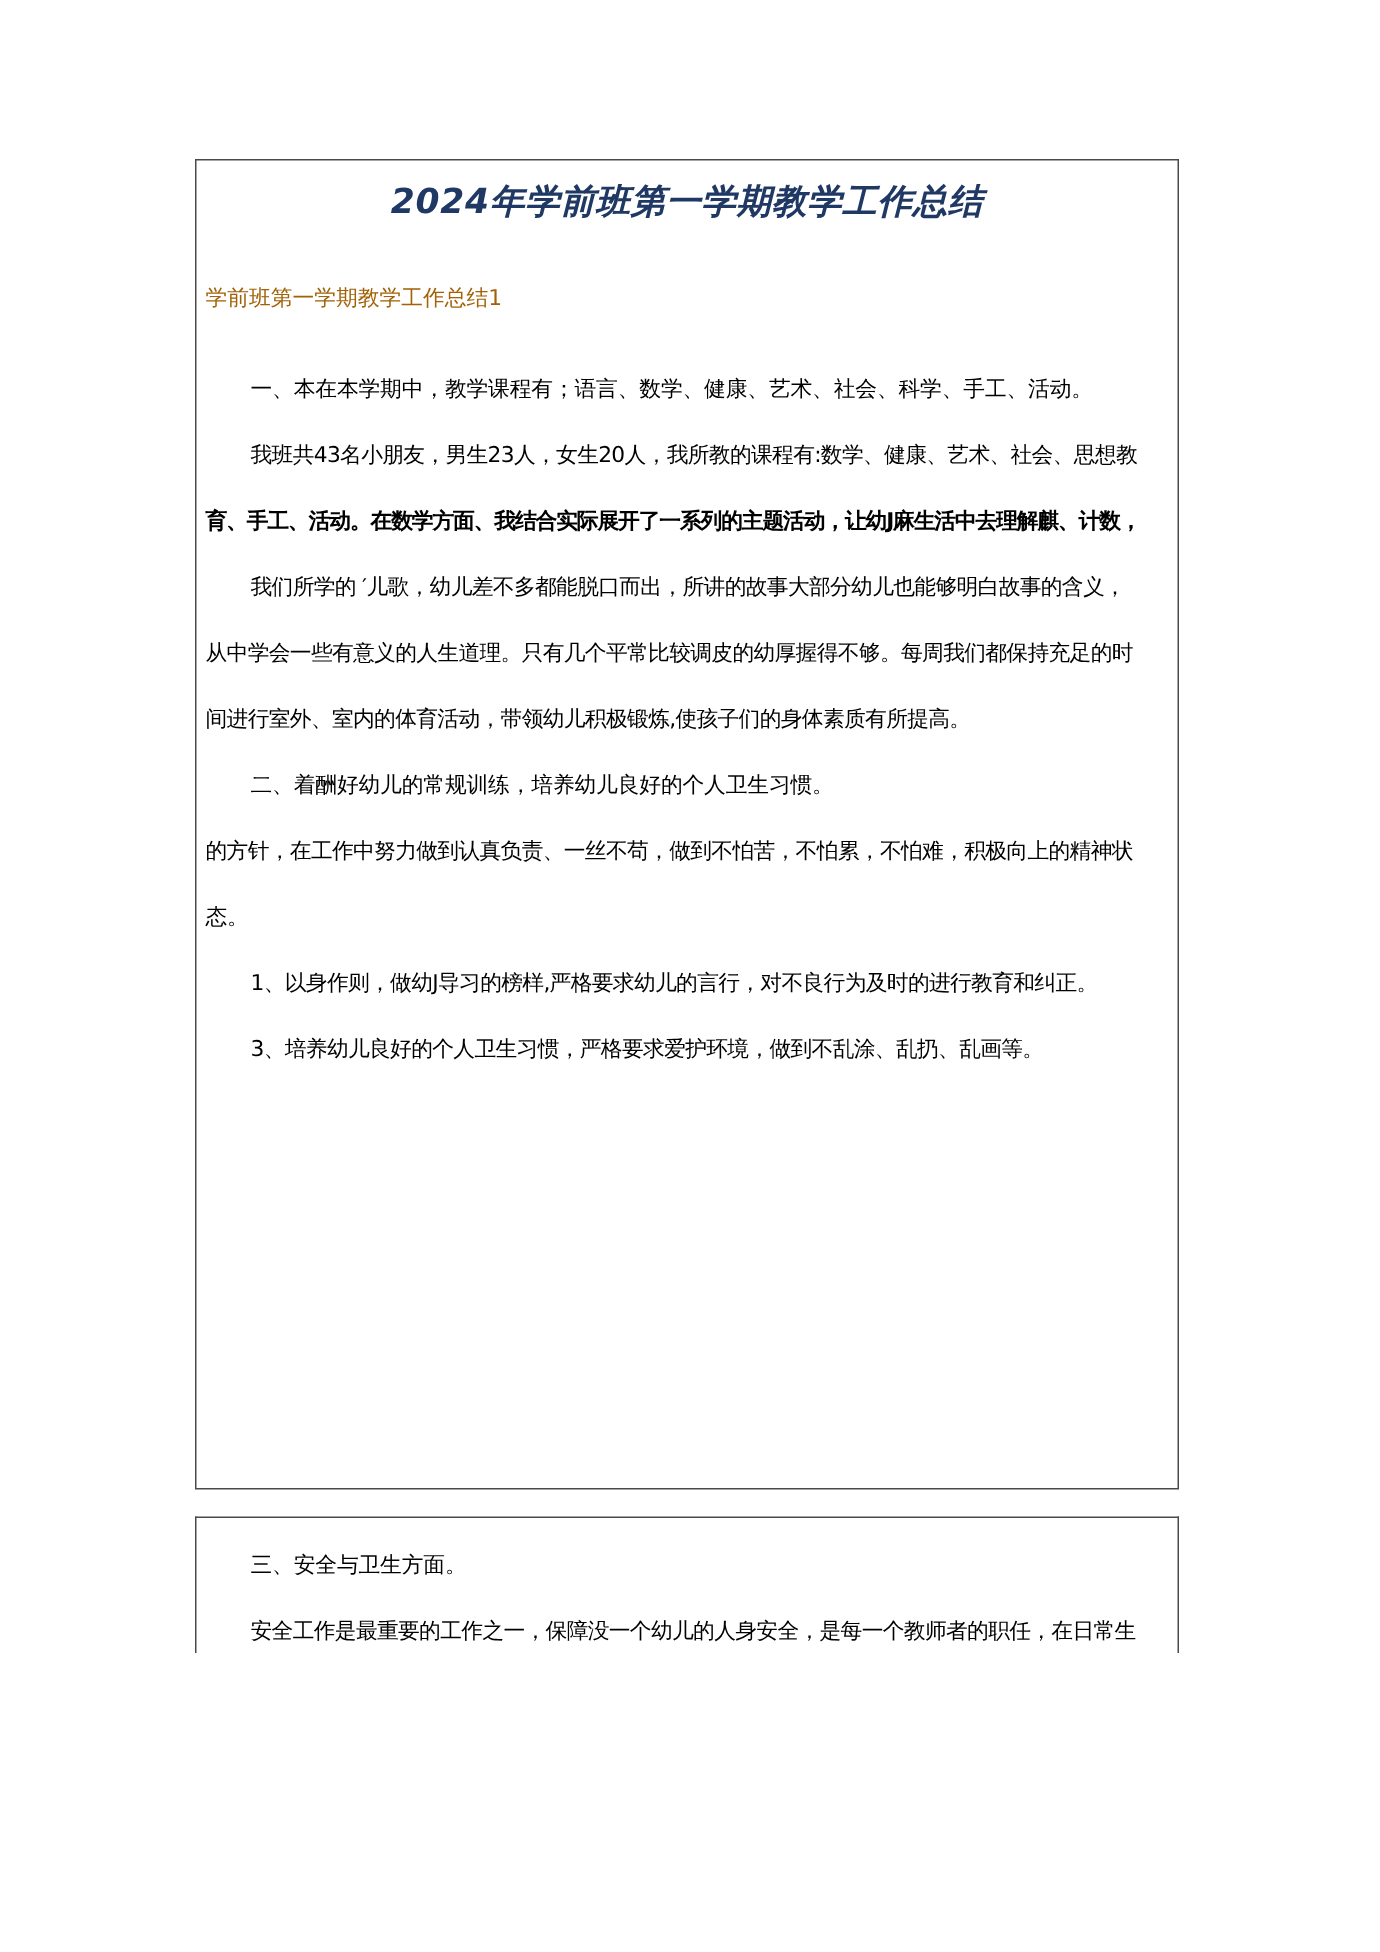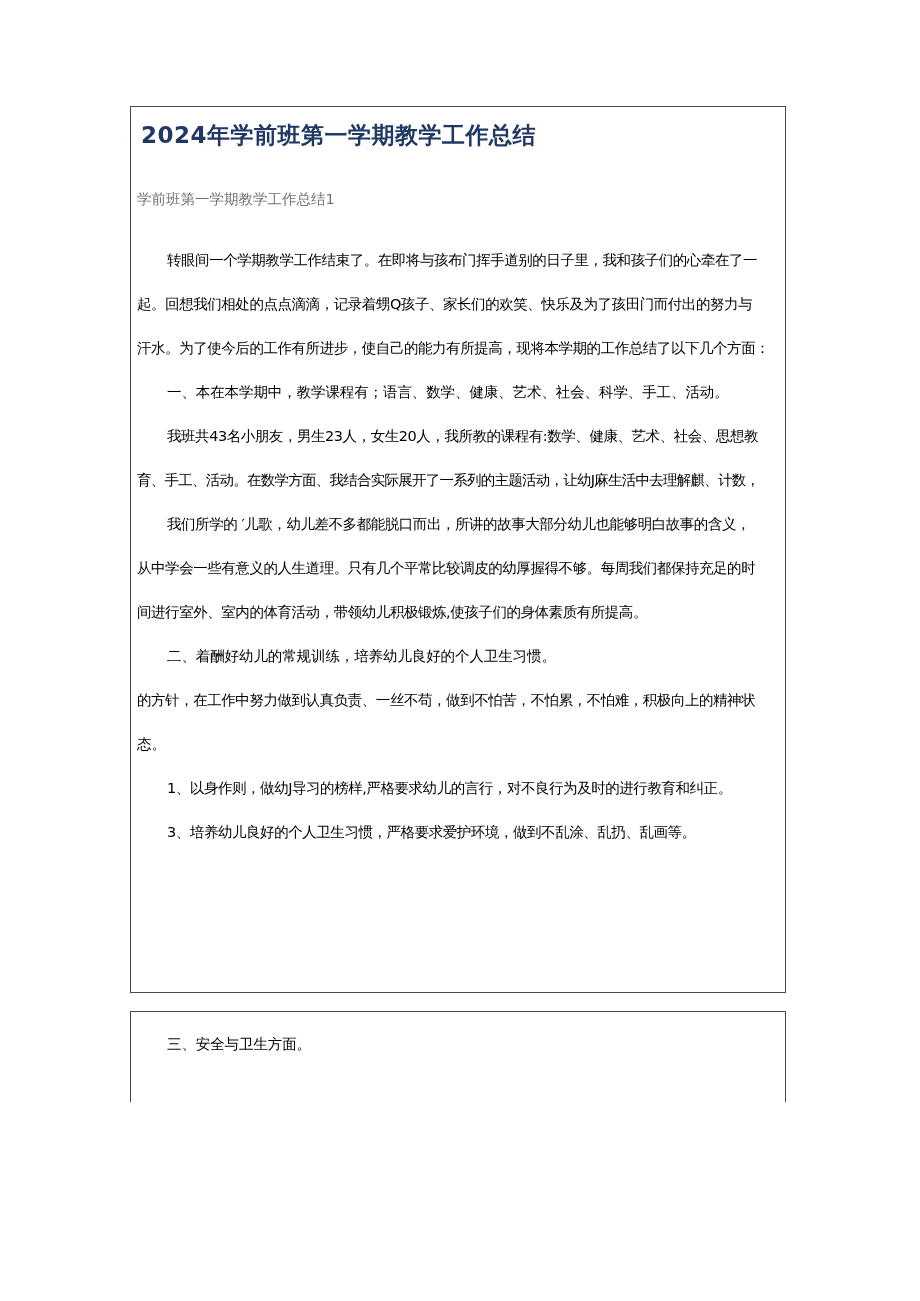--- a/index.html
+++ b/index.html
@@ -36,51 +36,53 @@
 
   
   .between-box {
     position: absolute;
     left: 118px;
     width: 656px;
     box-sizing: border-box;
   }
 
   .doc-title {
+    text-align: center;
     font-size: 23px;
     font-weight: bold;
     color: #1f3864;
     letter-spacing: 0.5px;
     line-height: 1.25;
     margin: 0;
     padding: 14px 10px 0 10px;
     white-space: nowrap;
+    font-style: italic;
   }
 
   
   .line {
     font-size: 14.5px;
     color: #000000;
     line-height: 44px;
     height: 44px;
     white-space: nowrap;
     overflow: hidden;
     padding: 0 4px 0 6px;
     letter-spacing: -0.1px;
   }
   .line.first { text-indent: 30px; }
   .line.tight { letter-spacing: -0.45px; }
-  .line.tighter { letter-spacing: -0.75px; }
+  .line.tighter { letter-spacing: -0.75px; font-weight: bold; }
   .spacer-sm { height: 24px; }
   .spacer-xs { height: 10px; }
   .spacer-md { height: 34px; }
 
   .sub-label {
     font-size: 14.5px;
-    color: #737373;
+    color: #a16207;
     line-height: 30px;
     height: 30px;
     white-space: nowrap;
     padding-left: 6px;
   }
 
   .hl {
     background: #bfbfbf;
     color: #000;
   }
@@ -95,25 +97,20 @@
   <div class="doc-box" id="box-one">
 
     <div class="doc-title">2024年学前班第一学期教学工作总结</div>
 
     <div class="spacer-md"></div>
 
     <div class="sub-label">学前班第一学期教学工作总结1</div>
 
     <div class="spacer-sm"></div>
 
-    <div>
-      <div class="line first tight">转眼间一个学期教学工作结束了。在即将与孩布门挥手道别的日子里，我和孩子们的心牵在了一</div>
-      <div class="line tight">起。回想我们相处的点点滴滴，记录着甥Q孩子、家长们的欢笑、快乐及为了孩田门而付出的努力与</div>
-      <div class="line tight">汗水。为了使今后的工作有所进步，使自己的能力有所提高，现将本学期的工作总结了以下几个方面：</div>
-    </div>
 
     <div class="line first">一、本在本学期中，教学课程有；语言、数学、健康、艺术、社会、科学、手工、活动。</div>
 
     <div>
       <div class="line first tight">我班共43名小朋友，男生23人，女生20人，我所教的课程有:数学、健康、艺术、社会、思想教</div>
       <div class="line tighter">育、手工、活动。在数学方面、我结合实际展开了一系列的主题活动，让幼J麻生活中去理解麒、计数，</div>
     </div>
 
     <div>
       <div class="line first tight">我们所学的 ′儿歌，幼儿差不多都能脱口而出，所讲的故事大部分幼儿也能够明白故事的含义，</div>
@@ -134,15 +131,16 @@
 
   </div>
 
   <div class="between-box" style="top: 1005px;">
     <div class="line first"><span>4、尊</span><span class="hl">重</span><span>幼儿，在各种活动中做到多鼓励、多表扬、少批评。</span></div>
   </div>
 
   <div class="doc-box" id="box-two">
     <div class="spacer-xs"></div>
     <div class="line first">三、安全与卫生方面。</div>
+    <div class="line first tight">安全工作是最重要的工作之一，保障没一个幼儿的人身安全，是每一个教师者的职任，在日常生</div>
   </div>
 
 </div>
 
 </body></html>

